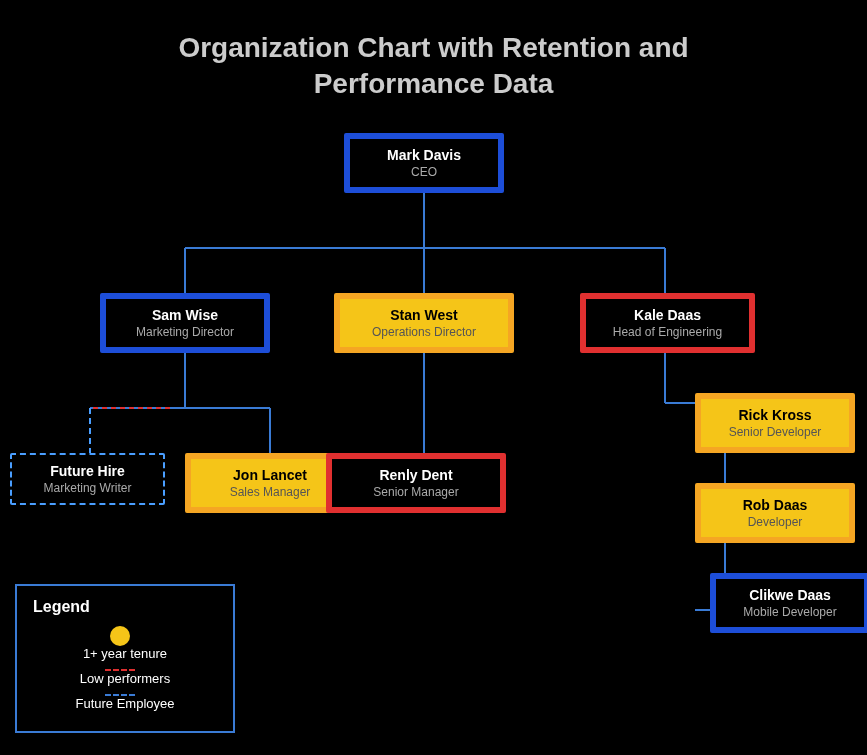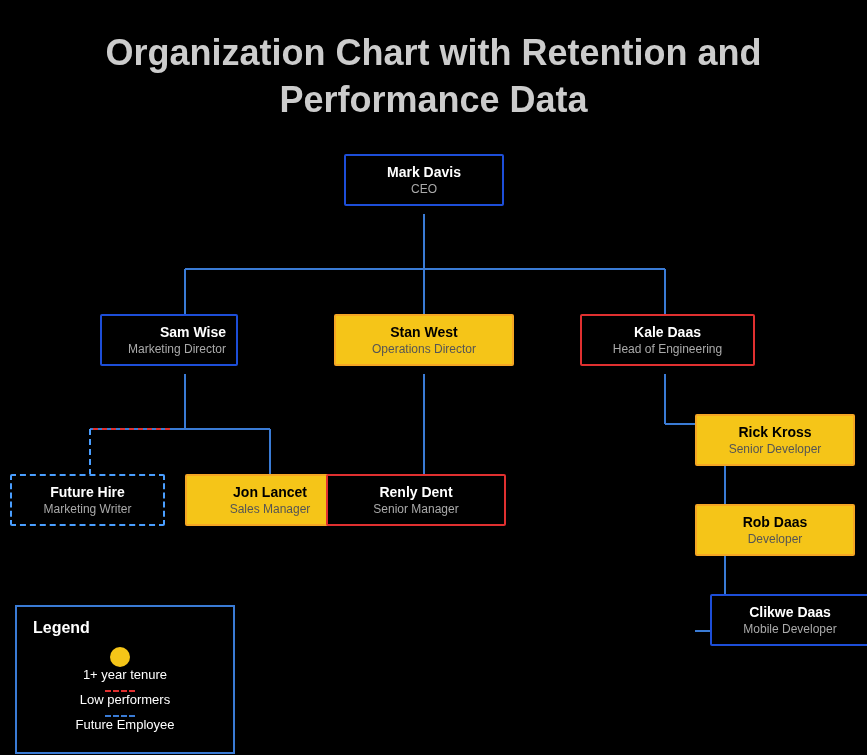--- a/index.html
+++ b/index.html
@@ -8,21 +8,21 @@
       width: 867px;
       min-height: 755px;
       font-family: Arial, sans-serif;
       position: relative;
       overflow: hidden;
     }
 
     .title {
       color: #ccc;
       text-align: center;
-      font-size: 36px;
+      font-size: 28px;
       font-weight: bold;
       padding-top: 30px;
       line-height: 1.3;
     }
 
     .chart-area {
       position: relative;
       width: 867px;
       height: 620px;
       margin-top: 10px;
@@ -33,21 +33,21 @@
       position: absolute;
       top: 0; left: 0;
       width: 100%;
       height: 100%;
       pointer-events: none;
     }
 
     
     .node {
       position: absolute;
-      border: 2px solid #1d4ed8;
+      border: 6px solid #1d4ed8;
       background: #000;
       color: #fff;
       text-align: center;
       padding: 8px 10px;
       border-radius: 2px;
     }
     .node.yellow-fill {
       background: #f5c518;
       border-color: #f5a623;
       color: #000;
@@ -161,21 +161,21 @@
     <line x1="725" y1="497" x2="695" y2="497" stroke="#3a7bd5" stroke-width="2"></line>
 
     <line x1="170" y1="295" x2="90" y2="295" stroke="#e03030" stroke-width="2" stroke-dasharray="5,4"></line>
   </svg>
 
   <div class="node" style="left:344px; top:20px; width:160px;">
     <div class="node-name">Mark Davis</div>
     <div class="node-title">CEO</div>
   </div>
 
-  <div class="node" style="left:100px; top:180px; width:138px;text-align:right;">
+  <div class="node" style="left:100px; top:180px; width:170px;">
     <div class="node-name">Sam Wise</div>
     <div class="node-title">Marketing Director</div>
   </div>
 
   <div class="node yellow-fill" style="left:334px; top:180px; width:180px;">
     <div class="node-name">Stan West</div>
     <div class="node-title">Operations Director</div>
   </div>
 
   <div class="node red-border" style="left:580px; top:180px; width:175px;">

